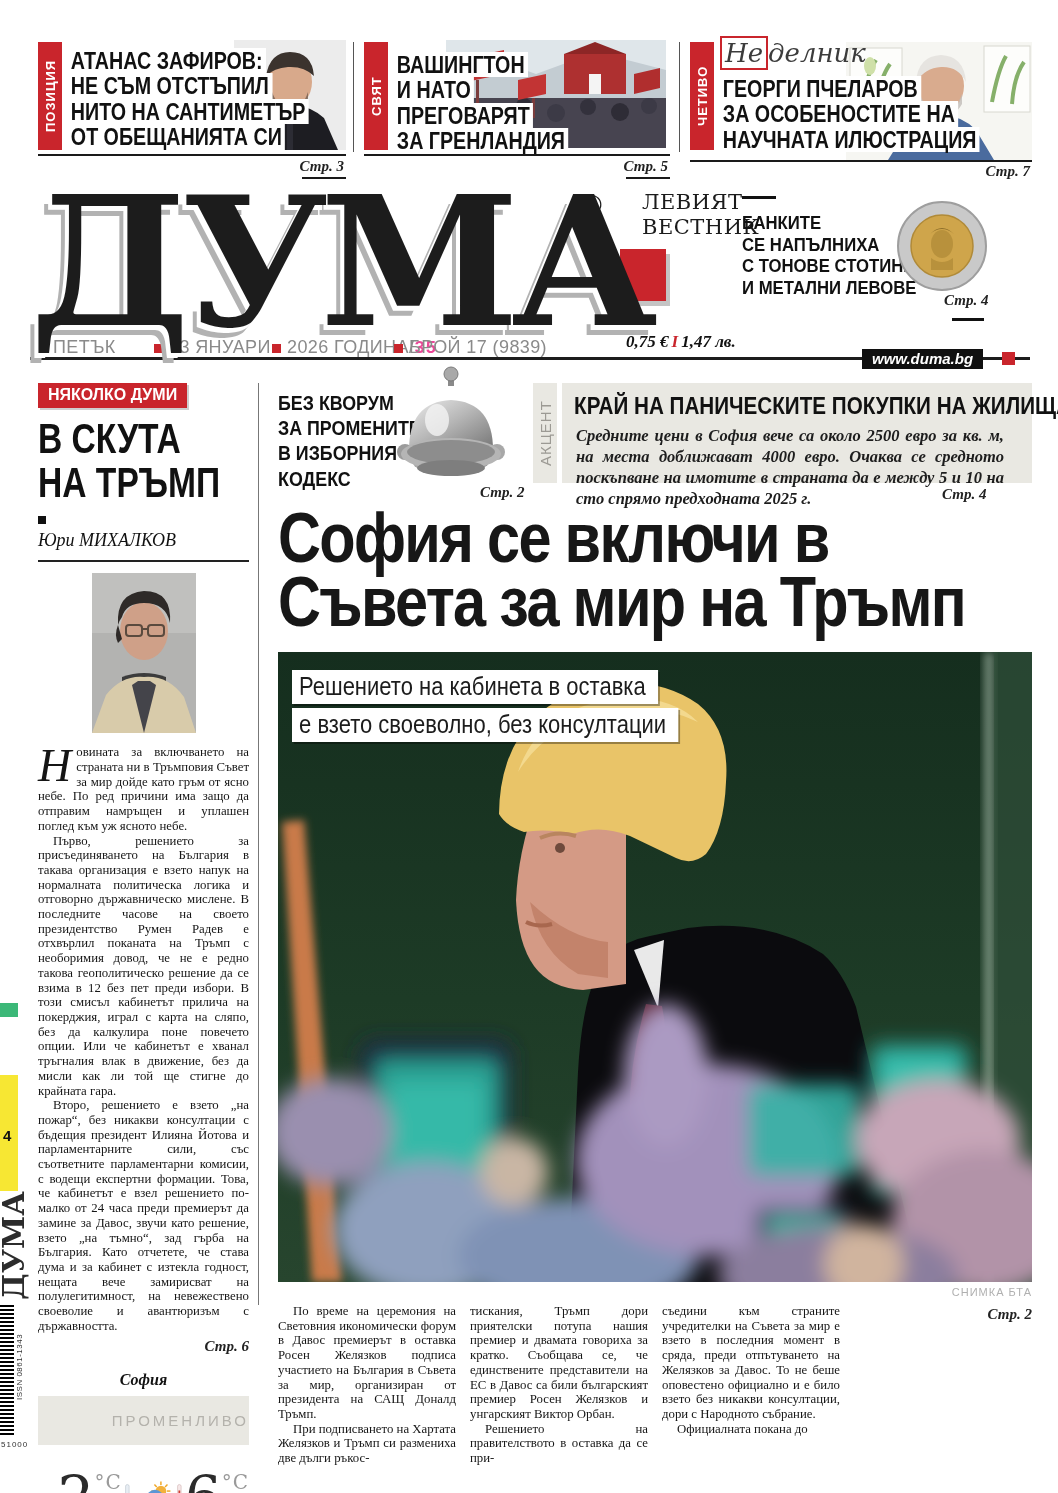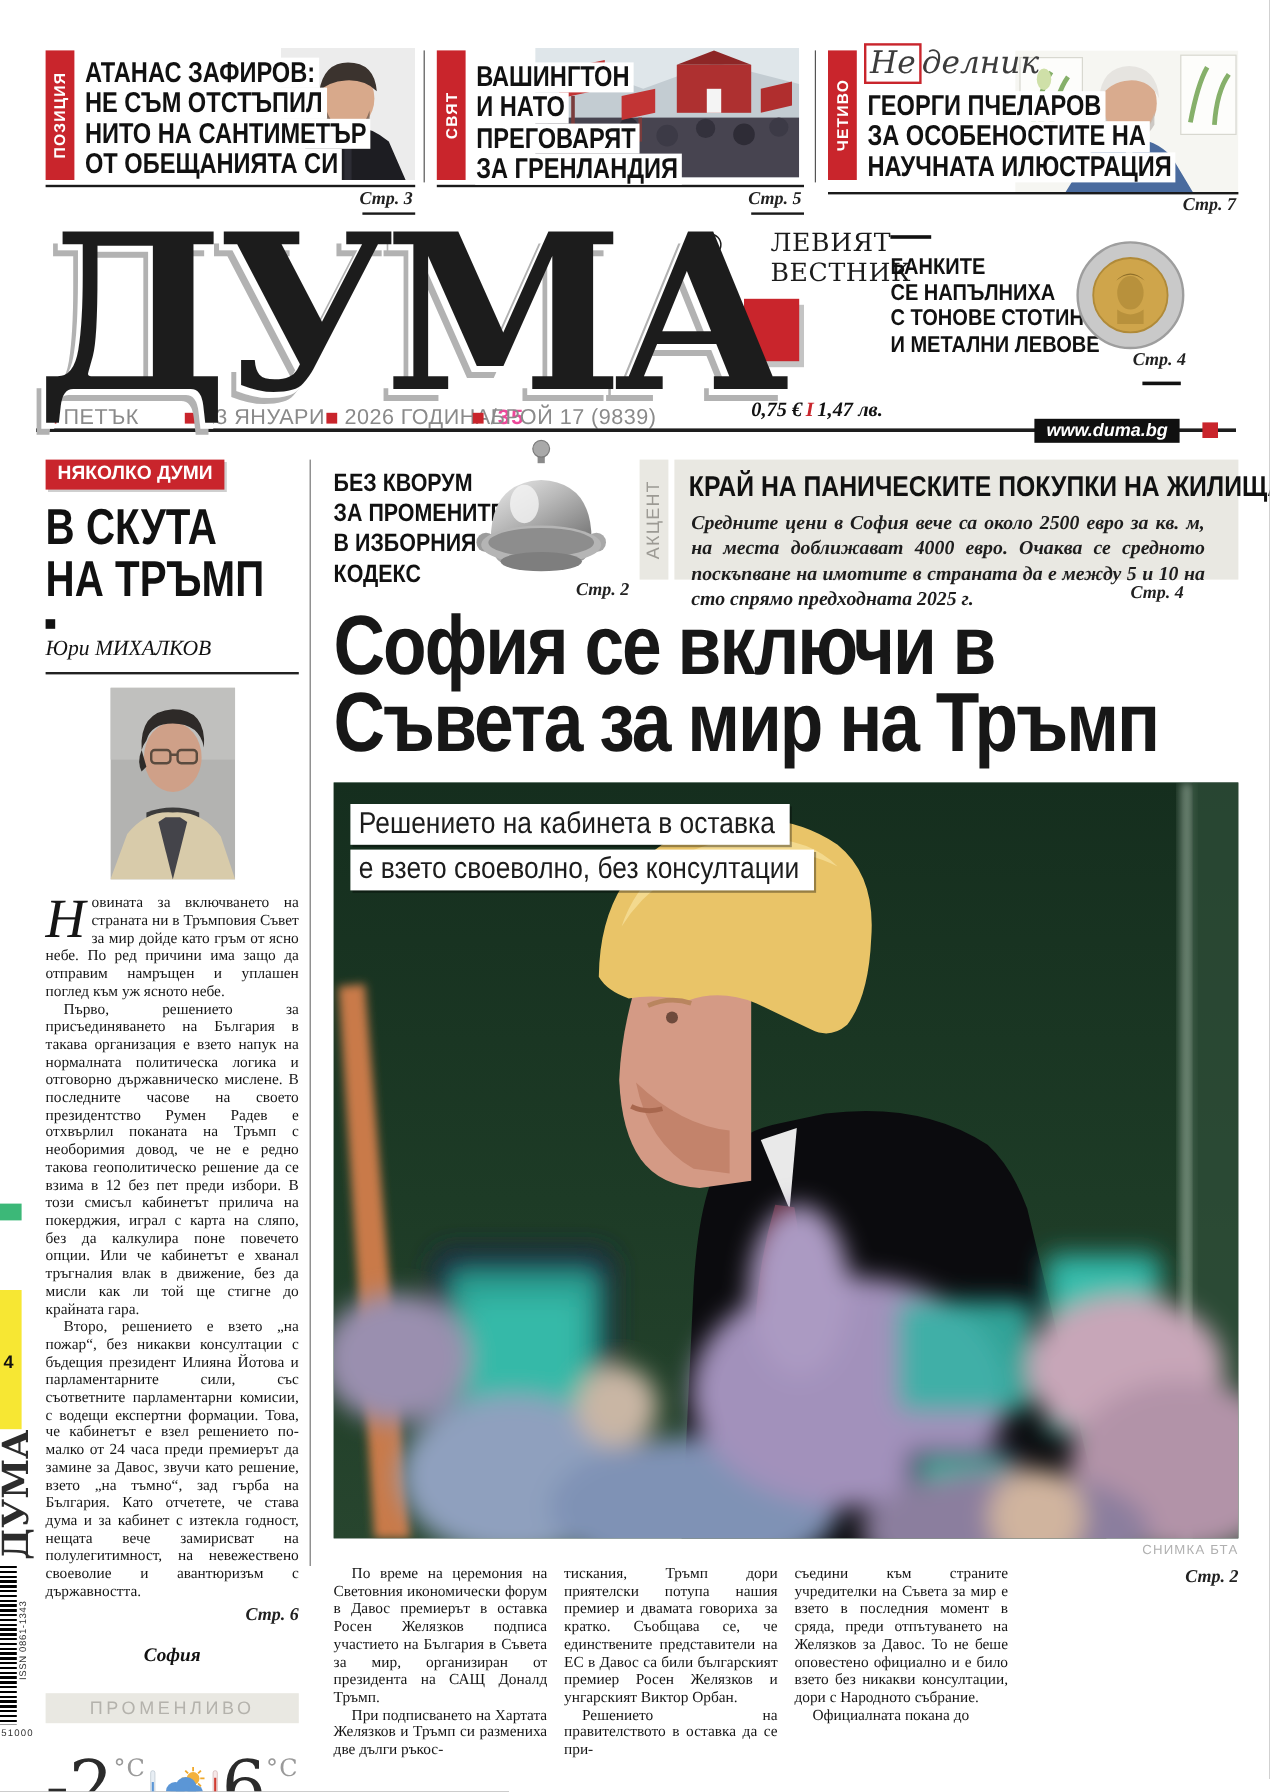--- a/index.html
+++ b/index.html
@@ -71,21 +71,21 @@
   .op-photo { display:block; margin:0 auto 12px; }
   .op-text { font-family:"Liberation Serif", serif; font-size:12.8px; line-height:14.7px; text-align:justify; color:#151515; }
   .op-text p.ind { text-indent:15px; }
   .dropcap { float:left; font-family:"Liberation Serif", serif; font-style:italic; font-size:46px; line-height:36px; padding:3px 5px 0 0; }
   .op-page { text-align:right; margin-top:5px; }
   .colrule { position:absolute; left:258px; top:383px; width:1px; height:922px; background:#777; }
 
   
   .weather { margin-top:16px; }
   .w-city { text-align:center; font-family:"Liberation Serif", serif; font-style:italic; font-weight:bold; font-size:16px; }
-  .w-bar { margin-top:22px; background:#e9e8e2; color:#b4b2ac; text-align:center; font-size:15px; letter-spacing:3px; padding:4px 0; }
+  .w-bar { margin-top:7px; background:#e9e8e2; color:#b4b2ac; text-align:right; font-size:15px; letter-spacing:3px; padding:16px 0; }
   .w-row { margin-top:8px; display:flex; align-items:center; justify-content:space-between; height:88px; }
   .w-temp { font-family:"DejaVu Serif", serif; font-size:58px; font-weight:200; color:#2b2b2b; line-height:1; }
   .w-temp sup { font-size:20px; color:#9a9a9a; vertical-align:28px; letter-spacing:1px; }
 
   
   .main { position:absolute; left:270px; top:380px; width:762px; }
   .kv-title { position:absolute; left:8px; top:10px; font-size:21px; line-height:1.2; transform:scaleX(0.85); }
   .bell { position:absolute; left:122px; top:-14px; }
   .kv-page { position:absolute; left:210px; top:104px; }
   .acc-label { position:absolute; left:263px; top:3px; width:24px; height:100px; background:#e9e8e2; color:#9c9a94;

